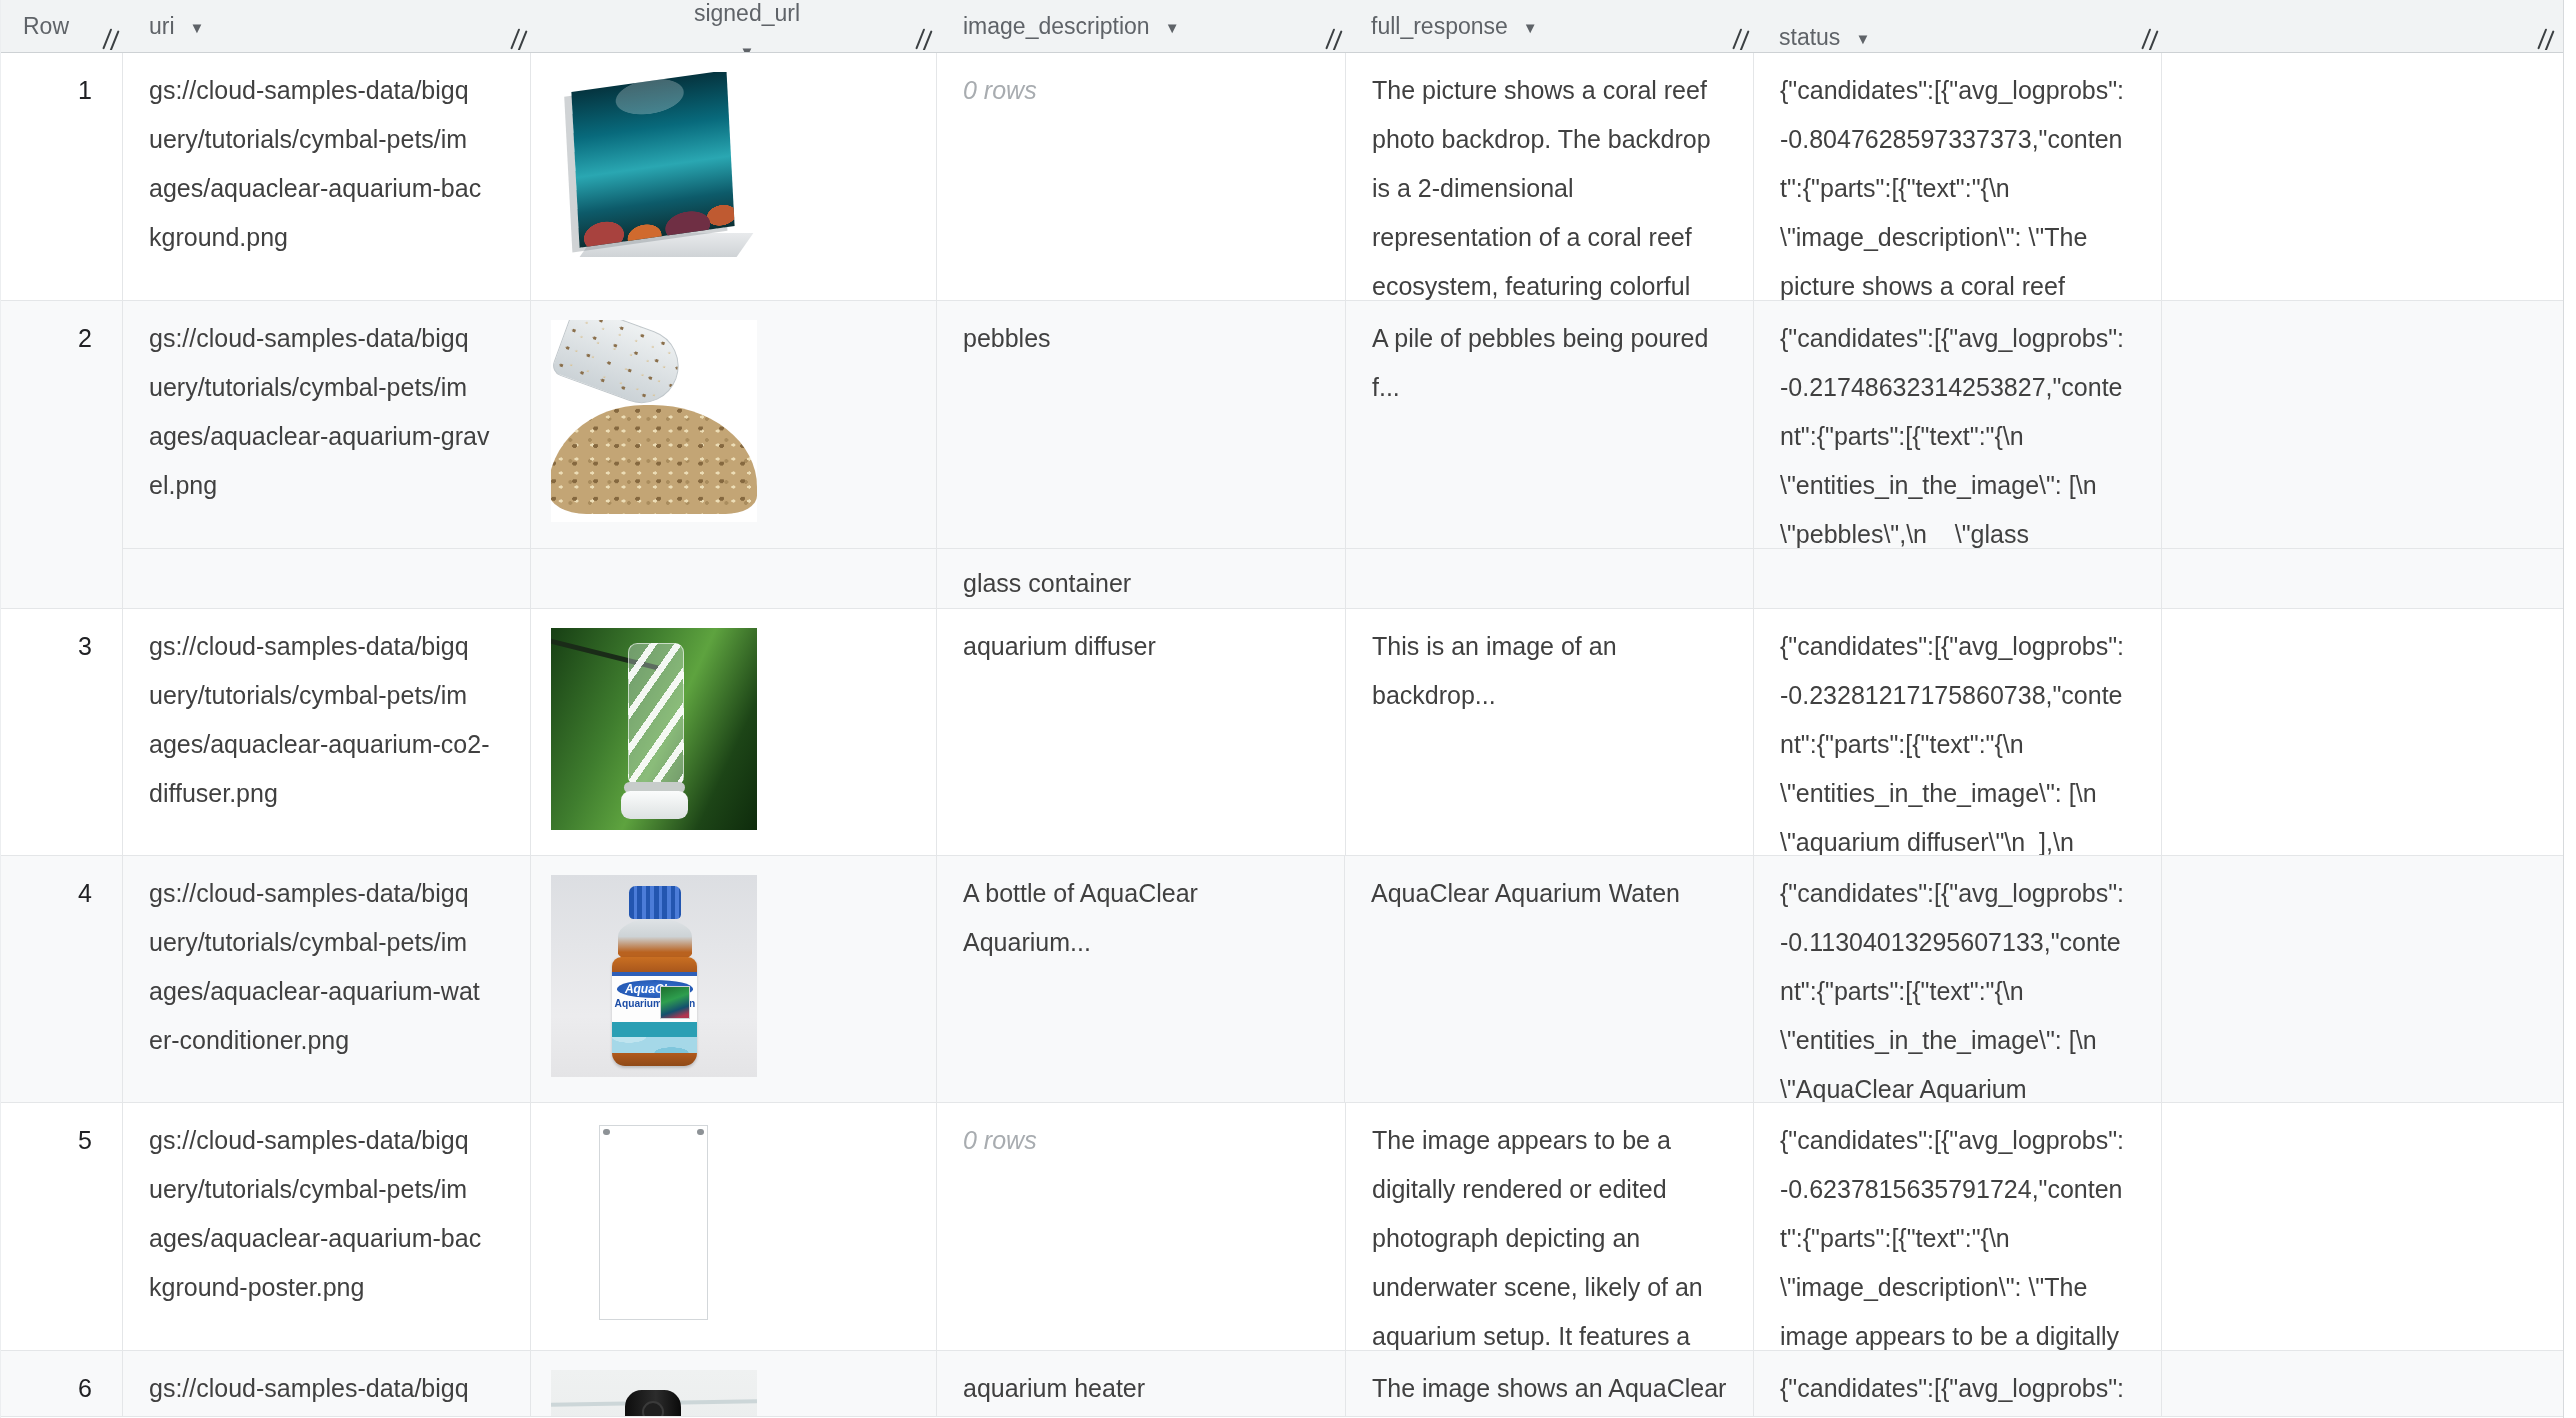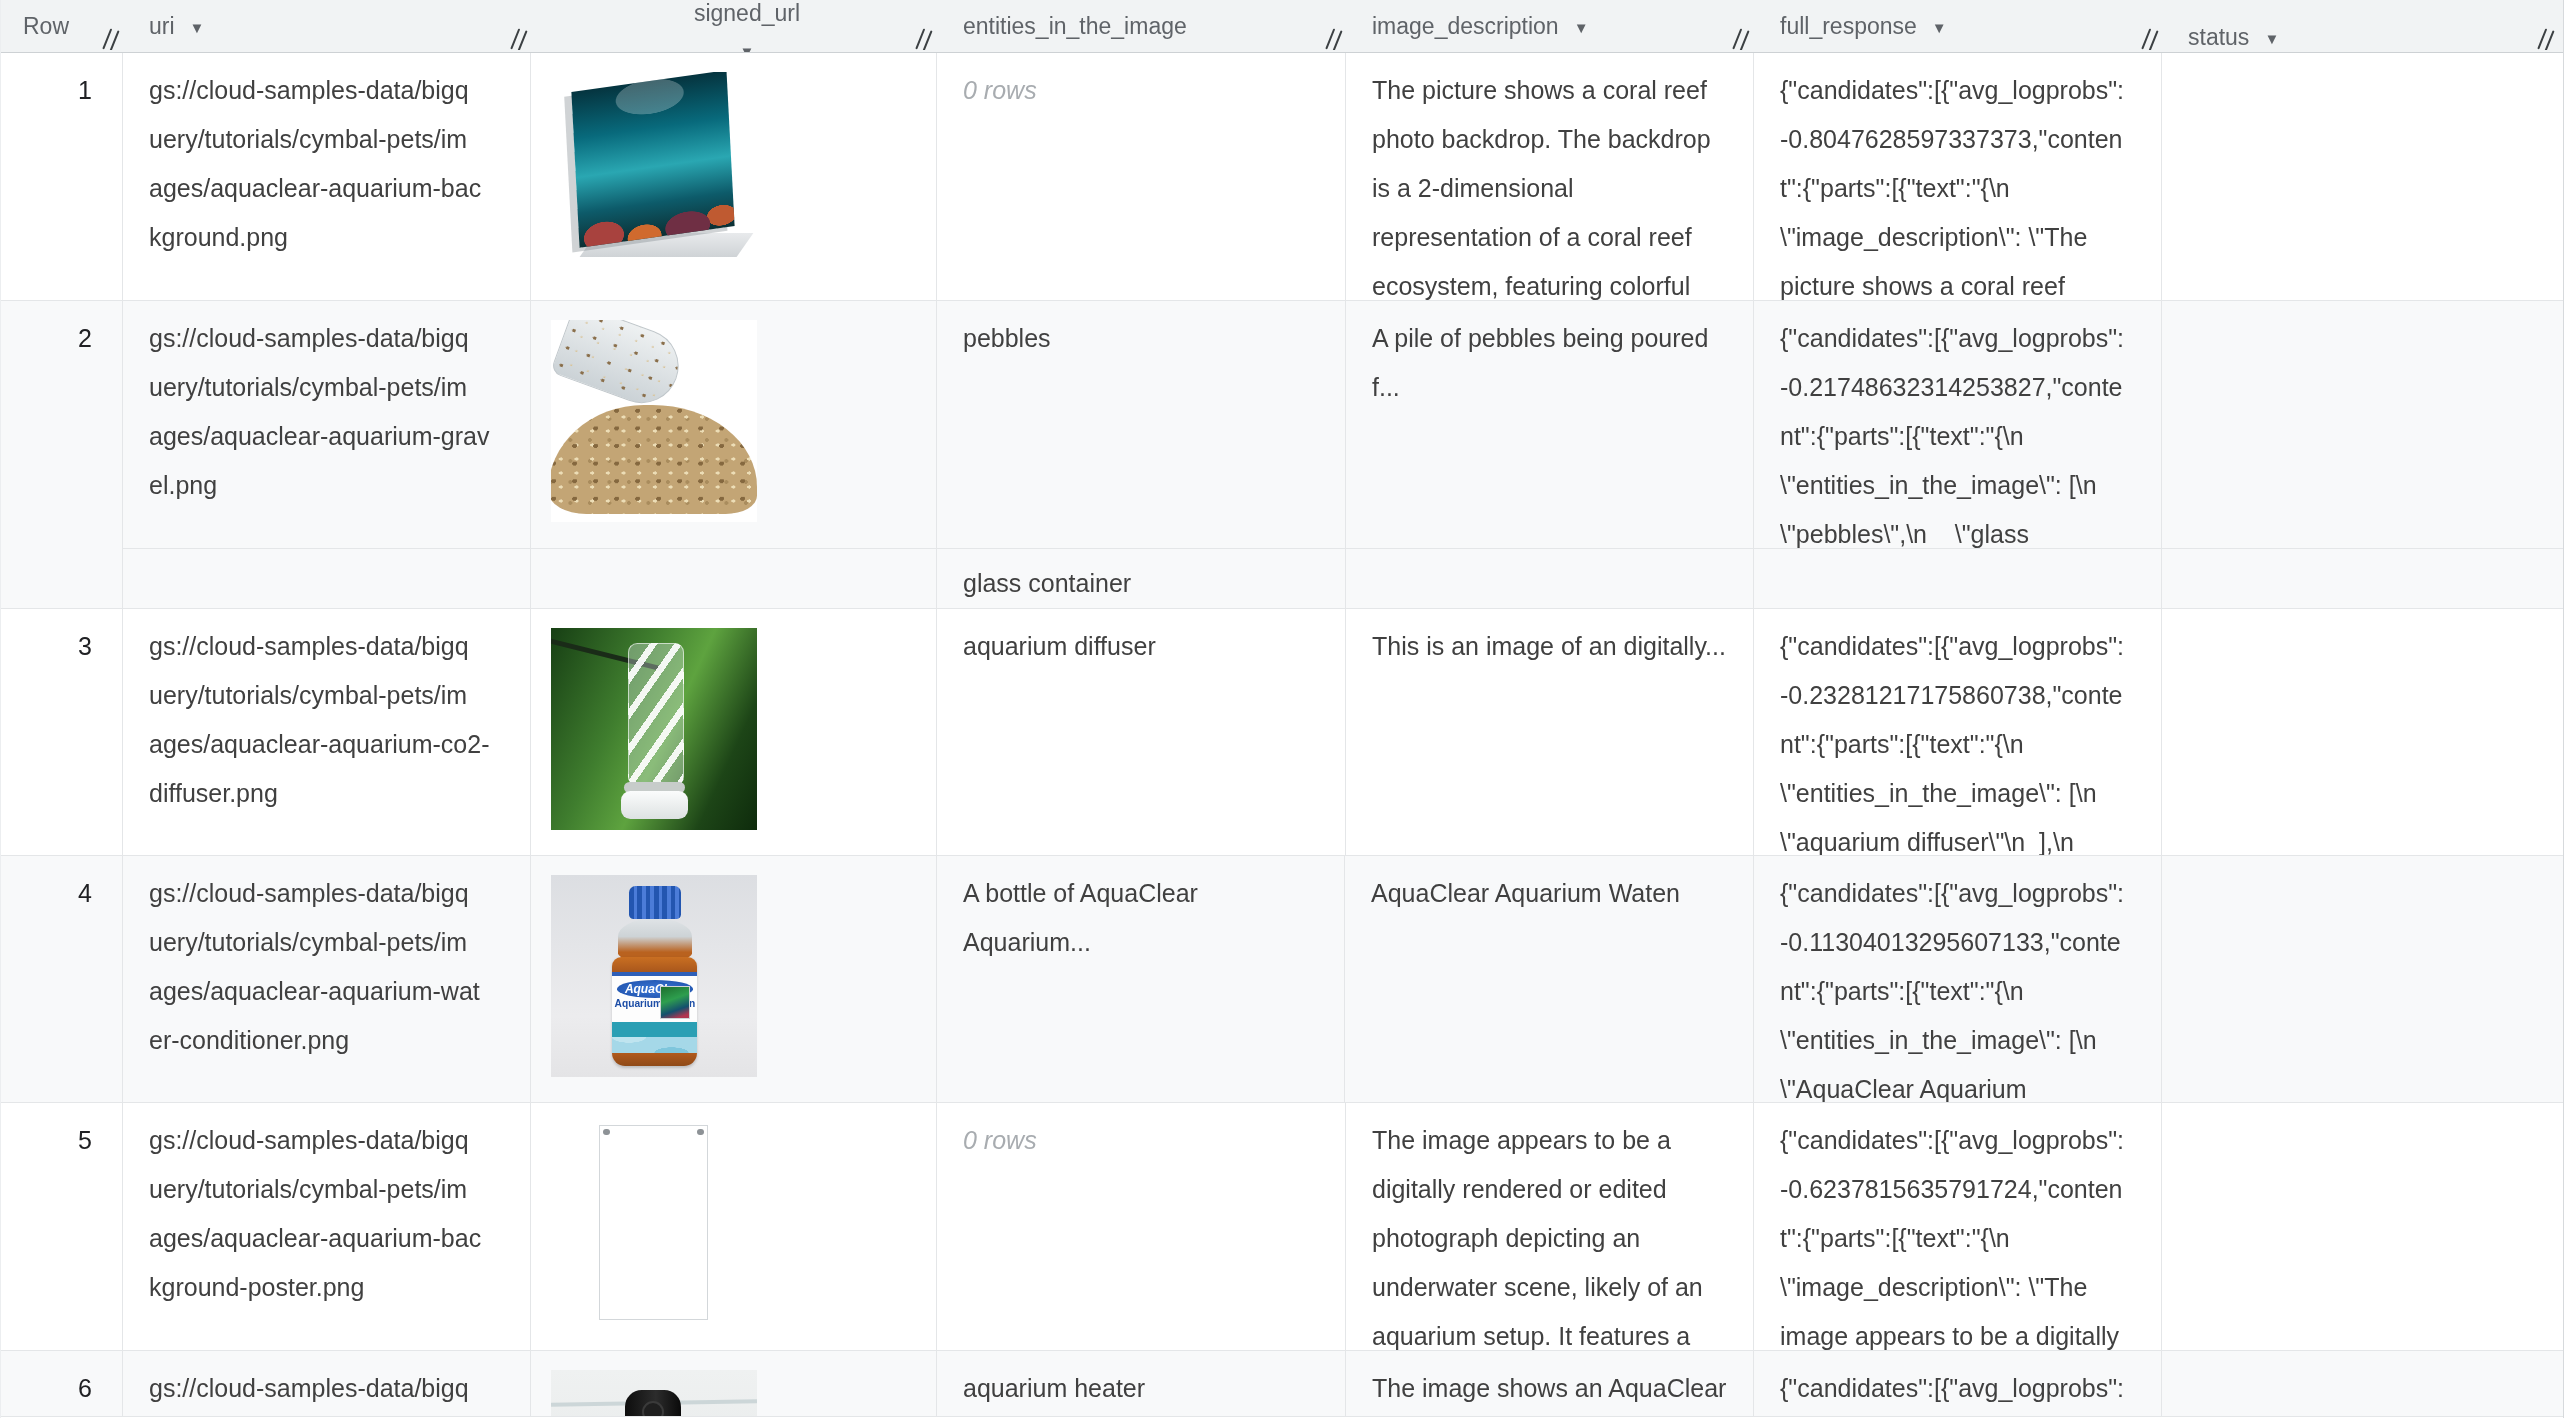--- a/index.html
+++ b/index.html
@@ -128,23 +128,20 @@
       <span>Row</span>
     </div>
     <div class="hcell c1">
       <span>uri</span>
       <span class="menu-arrow">▼</span>
     </div>
     <div class="hcell c2">
       <span>signed_url</span>
       <span class="menu-arrow">▼</span>
     </div>
-    <div class="hcell c3">
-      <span>entities_in_the_image</span>
-    </div>
     <div class="hcell c4">
       <span>image_description</span>
       <span class="menu-arrow">▼</span>
     </div>
     <div class="hcell c5">
       <span>full_response</span>
       <span class="menu-arrow">▼</span>
     </div>
     <div class="hcell c6">
       <span>status</span>
@@ -244,21 +241,21 @@
 diffuser.png</span></div>
     <div class="cell cell-img c2">
       <div class="thumb t3">
         <div class="t3-hose"></div>
         <div class="t3-tube"></div>
         <div class="t3-ring"></div>
         <div class="t3-cap"></div>
       </div>
     </div>
     <div class="cell c3"><span class="txt">aquarium diffuser</span></div>
-    <div class="cell c4"><span class="txt">This is an image of an digitally...</span></div>
+    <div class="cell c4"><span class="txt">This is an image of an backdrop...</span></div>
     <div class="cell c5"><span class="txt">{"candidates":[{"avg_logprobs":
 -0.23281217175860738,"conte
 nt":{"parts":[{"text":"{\n
 \"entities_in_the_image\": [\n
 \"aquarium diffuser\"\n  ],\n</span></div>
     <div class="cell c6"><span class="txt"></span></div>
   </div>
 
   <div class="r even h267">
     <div class="cell cell-num c0"><span class="num">4</span></div>

